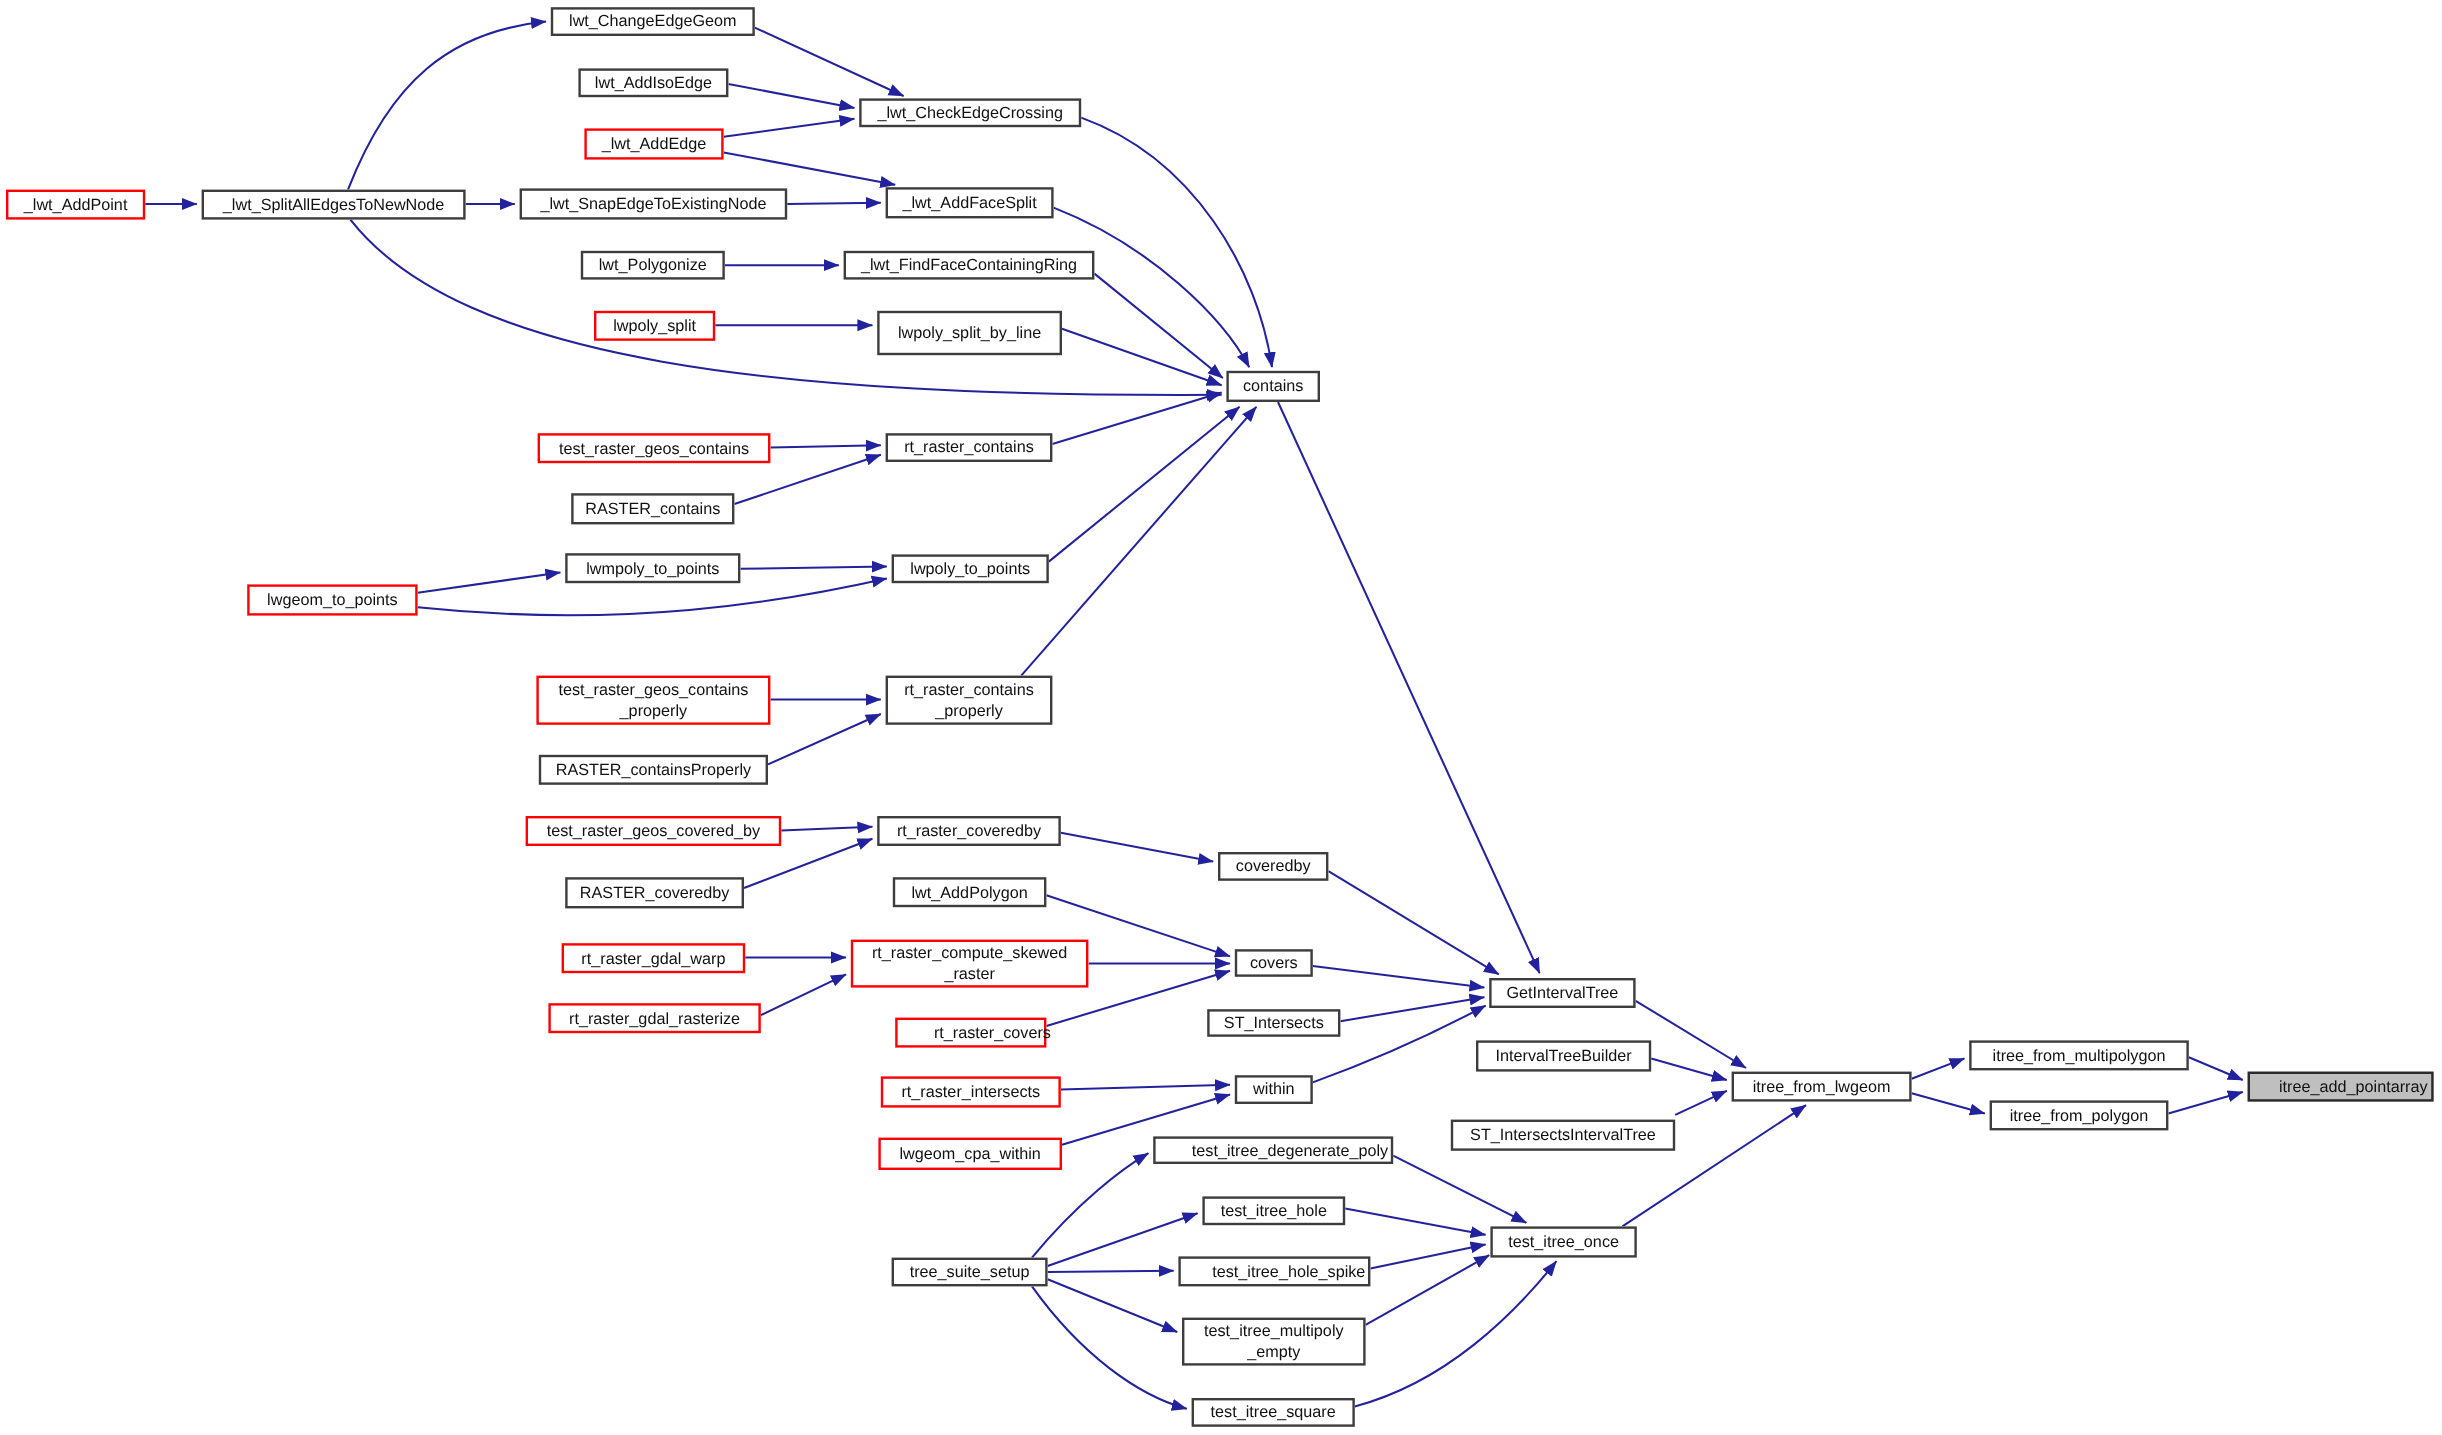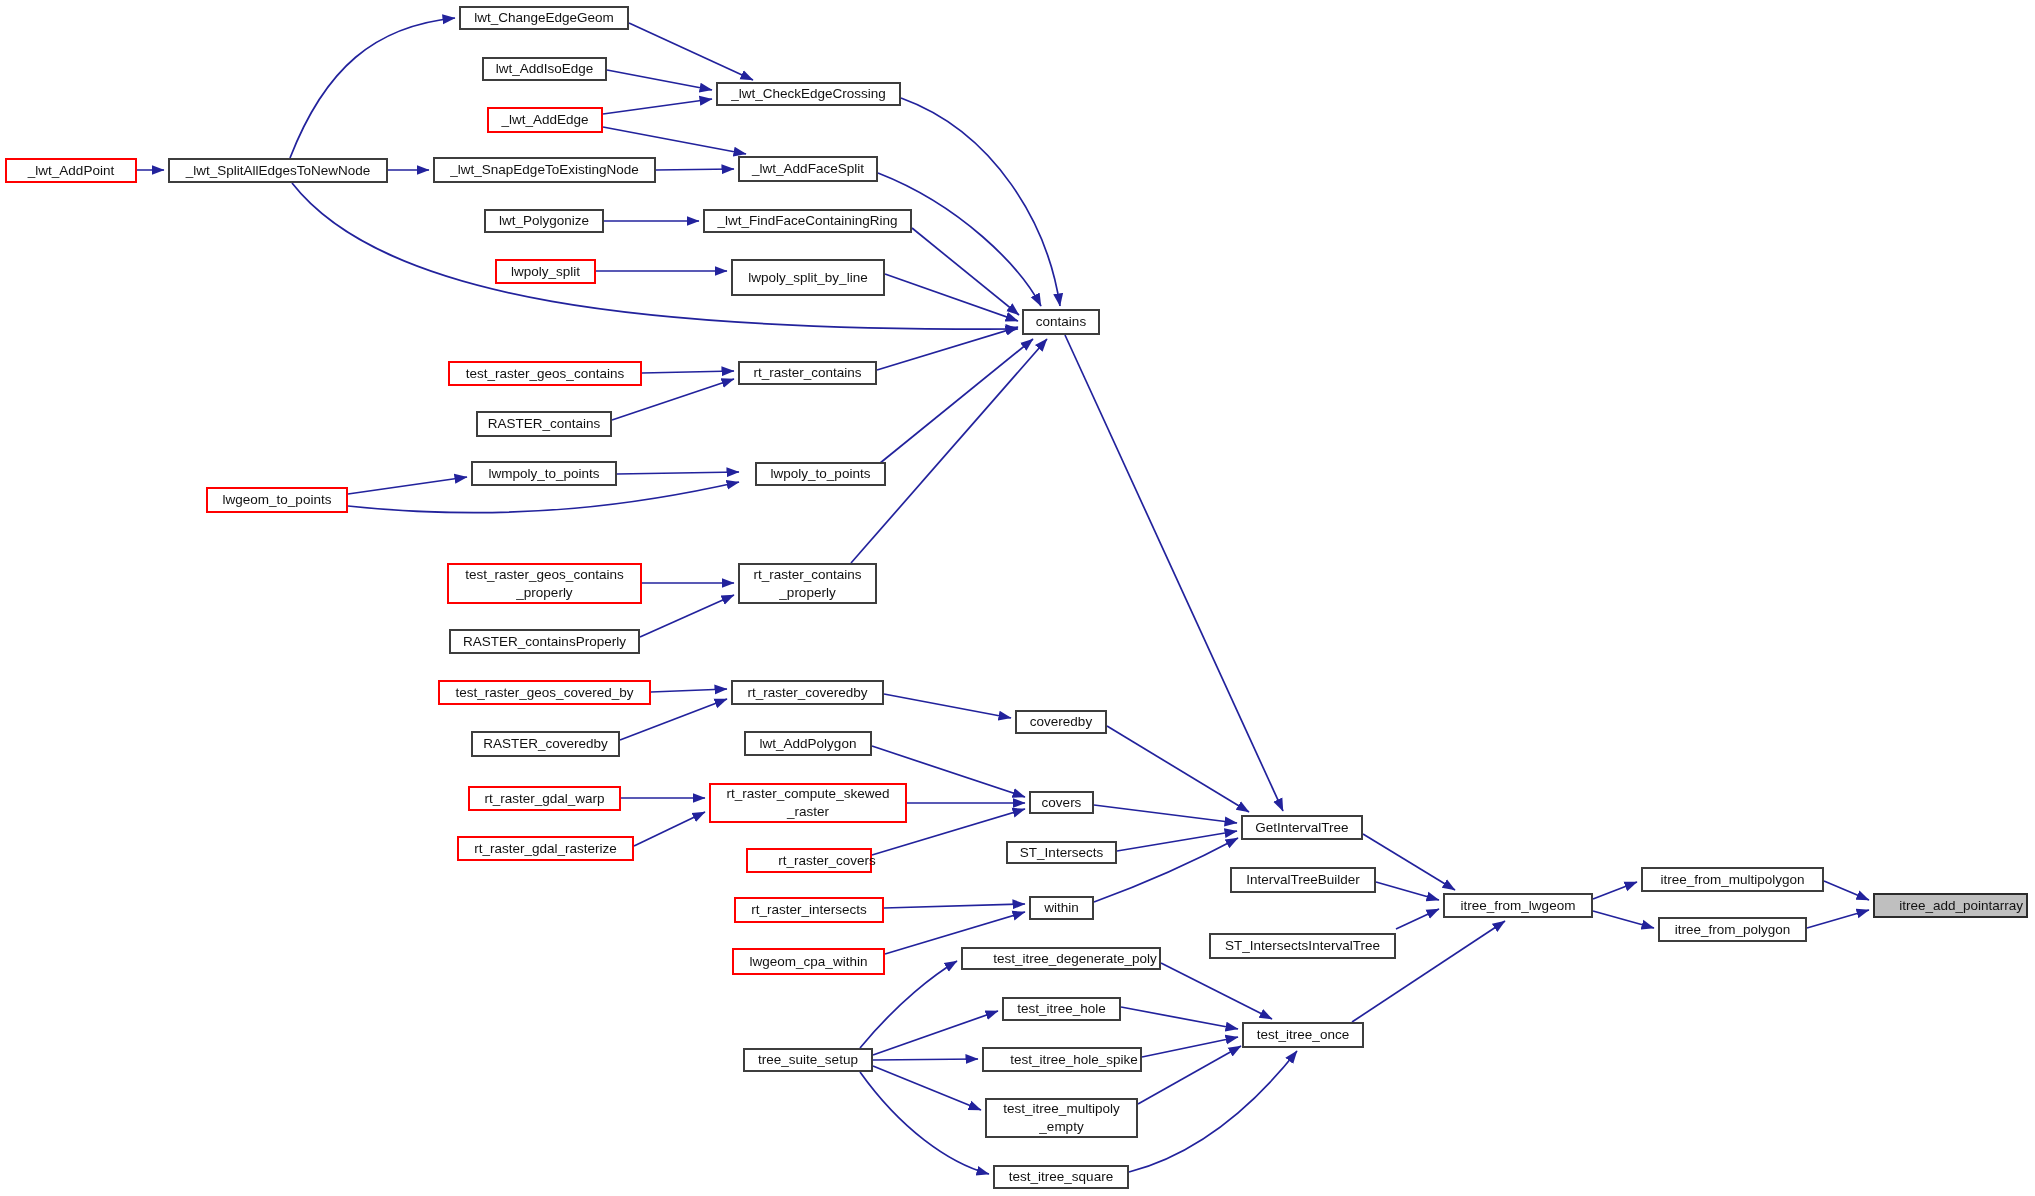--- a/index.html
+++ b/index.html
@@ -79,21 +79,21 @@
         <path d="M 860,1072 C 900,1128 948,1163 989,1174" class="edge" marker-end="url(#arrow)"></path>
         <path d="M 1161,963 L 1272,1019" class="edge" marker-end="url(#arrow)"></path>
         <path d="M 1121,1007 L 1238,1029" class="edge" marker-end="url(#arrow)"></path>
         <path d="M 1142,1057 L 1238,1037" class="edge" marker-end="url(#arrow)"></path>
         <path d="M 1138,1104 L 1241,1046" class="edge" marker-end="url(#arrow)"></path>
         <path d="M 1129,1172 C 1205,1152 1262,1095 1297,1051" class="edge" marker-end="url(#arrow)"></path>
         <path d="M 1352,1022 L 1505,921" class="edge" marker-end="url(#arrow)"></path>
       </g>
   </svg>
   <div id="nodes">
-      <div class="node red" style="left: 5px; top: 158px; width: 132px; height: 25px;">
+      <div class="node red" style="left: 5px; top: 158px; width: 116px; height: 25px;">
         <span class="lbl">_lwt_AddPoint</span>
       </div>
       <div class="node" style="left: 168px; top: 158px; width: 220px; height: 25px;">
         <span class="lbl">_lwt_SplitAllEdgesToNewNode</span>
       </div>
       <div class="node" style="left: 459px; top: 6px; width: 170px; height: 24px;">
         <span class="lbl">lwt_ChangeEdgeGeom</span>
       </div>
       <div class="node" style="left: 482px; top: 57px; width: 125px; height: 24px;">
         <span class="lbl">lwt_AddIsoEdge</span>
@@ -133,21 +133,21 @@
       </div>
       <div class="node" style="left: 738px; top: 361px; width: 139px; height: 24px;">
         <span class="lbl">rt_raster_contains</span>
       </div>
       <div class="node" style="left: 471px; top: 461px; width: 146px; height: 25px;">
         <span class="lbl">lwmpoly_to_points</span>
       </div>
       <div class="node red" style="left: 206px; top: 487px; width: 142px; height: 26px;">
         <span class="lbl">lwgeom_to_points</span>
       </div>
-      <div class="node" style="left: 743px; top: 462px; width: 131px; height: 24px; margin-left: 12px;">
+      <div class="node" style="left: 743px; top: 462px; width: 131px; height: 24px;">
         <span class="lbl">lwpoly_to_points</span>
       </div>
       <div class="node red" style="left: 447px; top: 563px; width: 195px; height: 41px;">
         <span class="lbl">test_raster_geos_contains
 _properly</span>
       </div>
       <div class="node" style="left: 738px; top: 563px; width: 139px; height: 41px;">
         <span class="lbl">rt_raster_contains
 _properly</span>
       </div>

